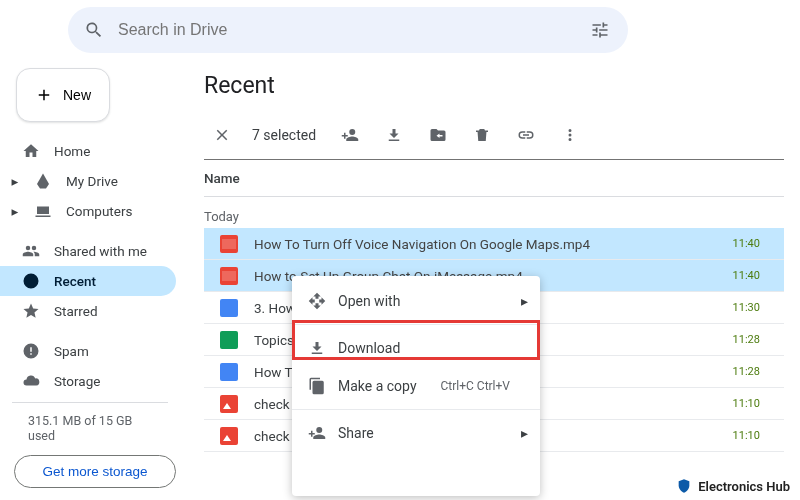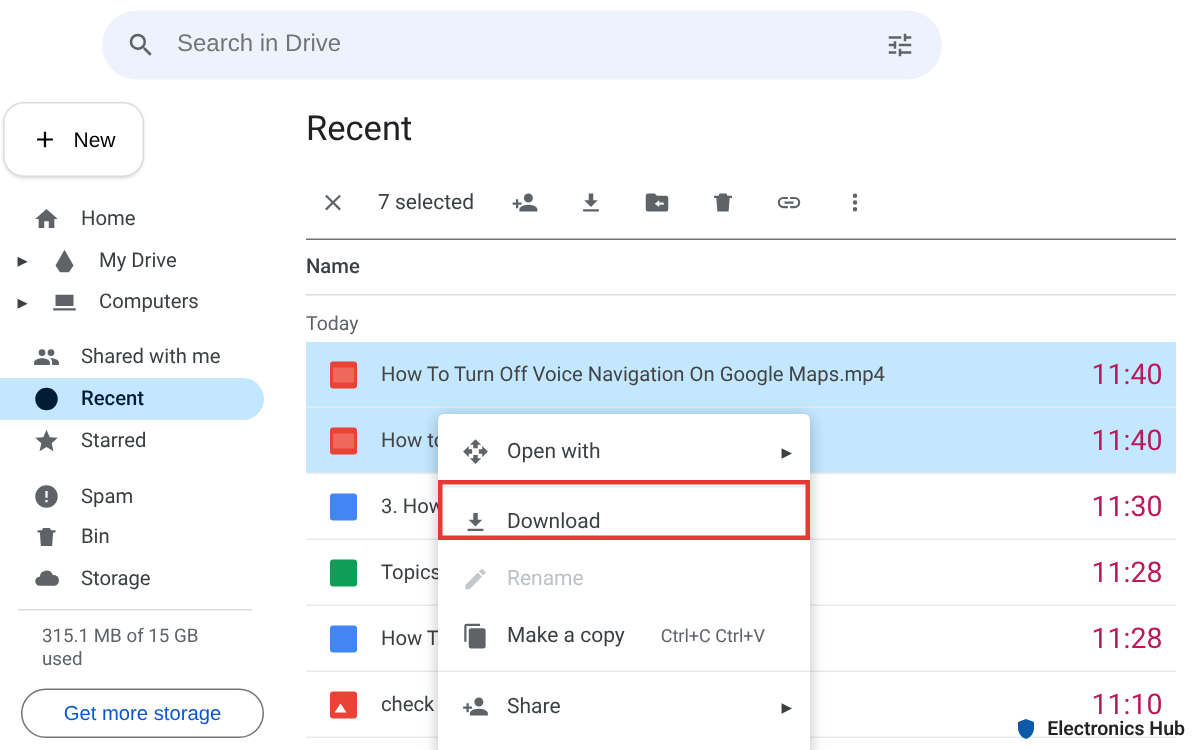--- a/index.html
+++ b/index.html
@@ -7,46 +7,46 @@
   .app { display: flex; flex-direction: column; width: 800px; height: 500px; position: relative; }
   .topbar { display: flex; align-items: center; padding: 8px 16px; height: 60px; }
   .logo { display: flex; align-items: center; gap: 8px; }
   .brand { font-size: 21px; color: #5f6368; }
   .search { flex: 1; margin-left: 52px; max-width: 560px; height: 46px; background: #edf2fc; border-radius: 24px; display: flex; align-items: center; padding: 0 16px; gap: 14px; }
   .search svg { fill: #5f6368; }
   .search input { flex: 1; border: none; background: transparent; font-size: 16px; color: #5f6368; outline: none; }
   .tune { min-width: 24px; }
   .shell { display: flex; flex: 1; min-height: 0; }
   .sidebar { width: 188px; padding: 8px 12px 8px 0; display: flex; flex-direction: column; }
-  .new-btn { display: flex; align-items: center; gap: 10px; width: 94px; height: 54px; border: 1px solid #dadce0; border-radius: 14px; background: #fff; padding: 0 18px; font-size: 14px; font-weight: 500; margin-left: 2px; margin-bottom: 14px; cursor: pointer; box-shadow: 0 1px 2px rgba(60,64,67,.15); }
+  .new-btn { display: flex; align-items: center; gap: 10px; width: 94px; height: 54px; border: 1px solid #dadce0; border-radius: 14px; background: #fff; padding: 0 18px; font-size: 14px; font-weight: 500; margin-left: 16px; margin-bottom: 14px; cursor: pointer; box-shadow: 0 1px 2px rgba(60,64,67,.15); }
   .nav-item { display: flex; align-items: center; gap: 14px; height: 30px; padding: 0 12px 0 22px; border-radius: 0 16px 16px 0; cursor: pointer; color: #3c4043; position: relative; font-size: 13.5px; }
   .nav-item.has-arrow { padding-left: 10px; }
   .nav-item .arrow { width: 10px; height: 10px; display: flex; align-items: center; justify-content: center; }
   .nav-item.active { background: #c2e7ff; font-weight: 500; }
   .nav-item svg { width: 18px; height: 18px; fill: #5f6368; }
   .nav-item.active svg { fill: #001d35; }
   .nav-item.active span { color: #001d35; }
   .nav-sep { height: 10px; }
   .storage { padding: 10px 16px 0 16px; font-size: 12.5px; color: #5f6368; border-top: 1px solid #dadce0; margin: 6px 8px 0 12px; }
   .more-storage { margin: 12px 0 0 14px; padding: 8px 14px; border: 1px solid #747775; border-radius: 20px; color: #0b57d0; font-size: 13.5px; font-weight: 500; background: #fff; cursor: pointer; }
   .main { flex: 1; padding: 8px 16px 0 16px; position: relative; min-width: 0; }
   .page-title { font-size: 23px; color: #202124; margin: 4px 0 16px 0; font-weight: 400; }
   .sel-bar { display: flex; align-items: center; gap: 12px; height: 40px; color: #3c4043; }
   .sel-bar .close { width: 36px; height: 36px; border-radius: 50%; display: flex; align-items: center; justify-content: center; cursor: pointer; }
   .sel-bar .count { margin-right: 6px; }
   .sel-bar .ib { width: 32px; height: 32px; display: flex; align-items: center; justify-content: center; cursor: pointer; }
   .sel-bar svg { fill: #5f6368; width: 18px; height: 18px; }
   .col-head { border-top: 1px solid #737373; border-bottom: 1px solid #dadce0; padding: 10px 0; font-size: 13.5px; color: #3c4043; font-weight: 500; margin-top: 4px; }
   .group-label { font-size: 13px; color: #5f6368; padding: 12px 0 4px 0; }
-  .row { display: flex; align-items: center; height: 44px; border-bottom: 1px solid #e8eaed; padding-left: 16px; gap: 16px; cursor: pointer; position: relative; }
+  .row { display: flex; align-items: center; height: 32px; border-bottom: 1px solid #e8eaed; padding-left: 16px; gap: 16px; cursor: pointer; position: relative; }
   .row.sel { background: #c2e7ff; }
   .row .ficon { width: 18px; height: 18px; flex-shrink: 0; }
   .row .ftext { flex: 1; white-space: nowrap; overflow: hidden; text-overflow: ellipsis; font-size: 13.5px; color: #3c4043; }
   .row.sel .ftext { color: #444; }
-  .row .ftime { width: 60px; text-align: right; font-size: 19px; color: #be185d; padding-right: 9px; }
+  .row .ftime { width: 60px; text-align: right; font-size: 11px; color: #4d7c0f; padding-right: 24px; }
   .ic-vid { background: #ea4335; border-radius: 2px; position: relative; }
   .ic-vid::after { content:""; position:absolute; top:4px; bottom:4px; left:2px; right:2px; background:#fff; opacity:.2; }
   .ic-doc { background: #4285f4; border-radius: 2px; }
   .ic-sheet { background: #0f9d58; border-radius: 2px; }
   .ic-img { background: #ea4335; border-radius: 2px; position: relative; }
   .ic-img::after { content:""; position:absolute; left:3px; top:8px; width:0; height:0; border-left:4px solid transparent; border-right:4px solid transparent; border-bottom:6px solid #fff; }
   .ctx { position: absolute; top: 276px; left: 292px; width: 248px; background: #fff; border-radius: 4px; box-shadow: 0 2px 10px rgba(0,0,0,.25); padding: 6px 0; z-index: 50; }
   .ctx-item { display: flex; align-items: center; height: 38px; padding: 0 16px; gap: 12px; cursor: pointer; font-size: 14px; color: #3c4043; position: relative; }
   .ctx-item.dis { color: #bdc1c6; cursor: default; }
   .ctx-item svg { width: 18px; height: 18px; fill: #5f6368; }
@@ -124,26 +124,20 @@
       </div>
       <div class="nav-sep"></div>
       <div class="nav-item">
         <svg viewBox="0 0 24 24">
             <path d="M12 2a10 10 0 1 0 0 20 10 10 0 0 0 0-20zm1 15h-2v-2h2v2zm0-4h-2V7h2v6z"></path>
           </svg>
         <span>Spam</span>
       </div>
       <div class="nav-item">
         <svg viewBox="0 0 24 24">
-            <path d="M6 7h12l-1 13H7zM9 4h6l1 2h4v2H4V6h4z"></path>
-          </svg>
-        <span>Bin</span>
-      </div>
-      <div class="nav-item">
-        <svg viewBox="0 0 24 24">
             <path d="M19 18H6a4 4 0 0 1 0-8 6 6 0 0 1 11.6-1.5A4.5 4.5 0 0 1 19 18z"></path>
           </svg>
         <span>Storage</span>
       </div>
 
       <div class="storage">315.1 MB of 15 GB used</div>
       <button class="more-storage">Get more storage</button>
     </div>
 
     <div class="main">
@@ -236,26 +230,20 @@
         </svg>
       <span>Open with</span>
       <span class="sub">▸</span>
     </div>
     <div class="ctx-sep"></div>
     <div class="ctx-item">
       <svg viewBox="0 0 24 24">
           <path d="M5 20h14v-2H5v2zm7-4 6-6h-4V4h-4v6H6l6 6z"></path>
         </svg>
       <span>Download</span>
-    </div>
-    <div class="ctx-item dis">
-      <svg viewBox="0 0 24 24">
-          <path d="M3 17.25V21h3.75L17.8 9.94l-3.75-3.75L3 17.25zM20.7 7.04a1 1 0 0 0 0-1.41l-2.34-2.34a1 1 0 0 0-1.41 0L15 5.24l3.75 3.75 1.95-1.95z"></path>
-        </svg>
-      <span>Rename</span>
     </div>
     <div class="ctx-item">
       <svg viewBox="0 0 24 24">
           <path d="M16 1H4a2 2 0 0 0-2 2v14h2V3h12V1zm3 4H8a2 2 0 0 0-2 2v14a2 2 0 0 0 2 2h11a2 2 0 0 0 2-2V7a2 2 0 0 0-2-2z"></path>
         </svg>
       <span>Make a copy</span>
       <span class="kbd">Ctrl+C Ctrl+V</span>
     </div>
     <div class="ctx-sep"></div>
     <div class="ctx-item">

